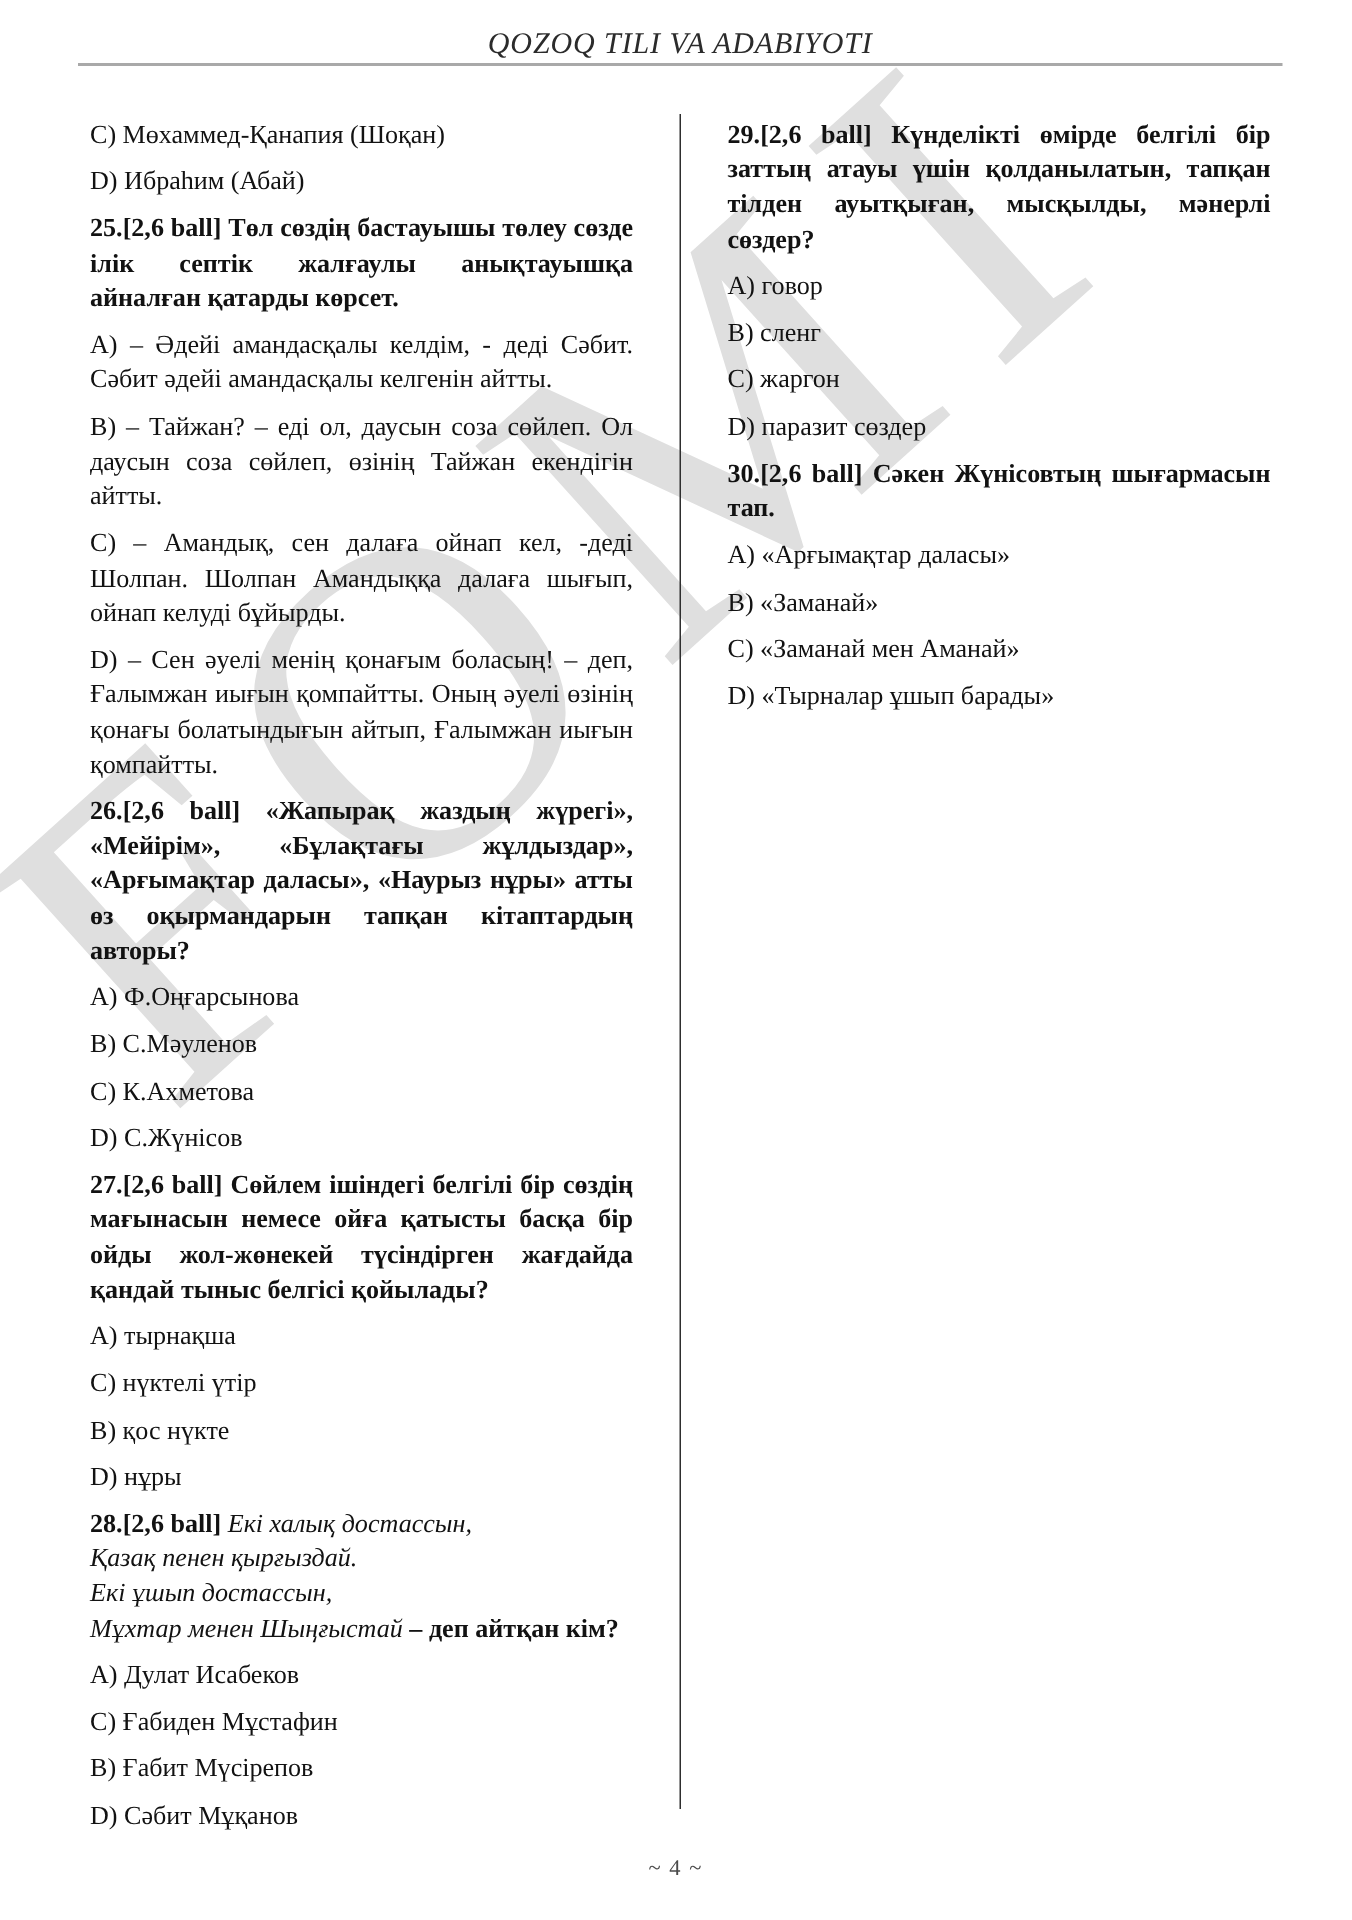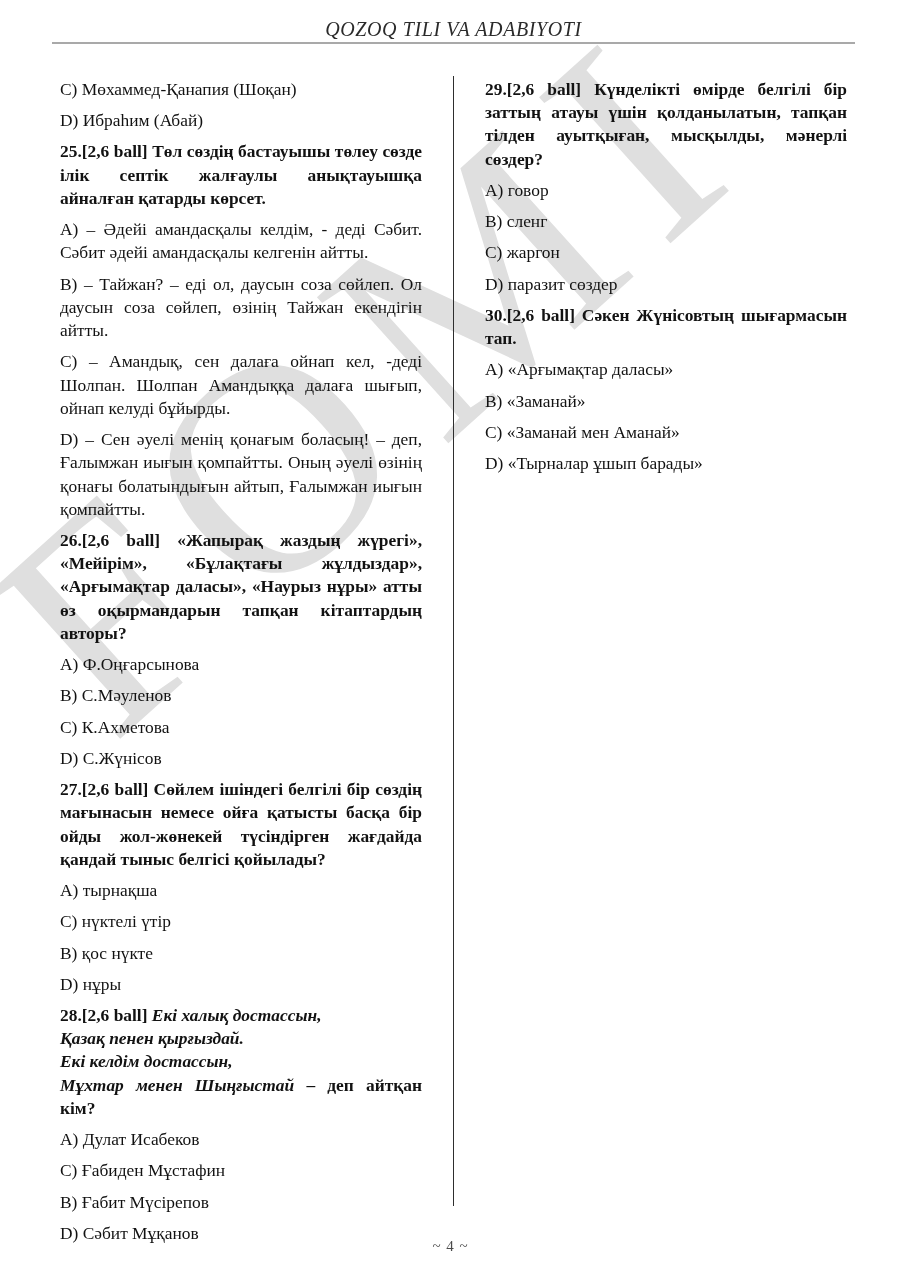--- a/index.html
+++ b/index.html
@@ -109,21 +109,21 @@
   p.stem {
     font-weight: bold;
     text-align: justify;
   }
   p.opt {
     text-align: left;
   }
   .it { }
   .rm { font-style: normal; font-weight: normal; }
   .bd { font-weight: bold; font-style: normal; }
-  .bi { font-weight: bold; font-style: italic; }
+  .bi { font-weight: normal; font-style: italic; }
 
   
   p.mixed { text-align: justify; }
 
   
   .folio {
     position: absolute;
     left: 0;
     top: 1238px;
     width: 901px;
@@ -159,21 +159,21 @@
         <p class="stem"><span class="bd">26.</span><span class="bd">[2,6 ball]</span> <span class="bd">«Жапырақ жаздың жүрегі», «Мейірім», «Бұлақтағы жұлдыздар», «Арғымақтар даласы», «Наурыз нұры» атты өз оқырмандарын тапқан кітаптардың авторы?</span></p>
         <p class="opt mixed"><span class="rm">A) Ф.Оңғарсынова</span></p>
         <p class="opt mixed"><span class="rm">B) С.Мәуленов</span></p>
         <p class="opt mixed"><span class="rm">C) К.Ахметова</span></p>
         <p class="opt mixed"><span class="rm">D) С.Жүнісов</span></p>
         <p class="stem"><span class="bd">27.</span><span class="bd">[2,6 ball]</span> <span class="bd">Сөйлем ішіндегі белгілі бір сөздің мағынасын немесе ойға қатысты басқа бір ойды жол-жөнекей түсіндірген жағдайда қандай тыныс белгісі қойылады?</span></p>
         <p class="opt mixed"><span class="rm">A) тырнақша</span></p>
         <p class="opt mixed"><span class="rm">C) нүктелі үтір</span></p>
         <p class="opt mixed"><span class="rm">B) қос нүкте</span></p>
         <p class="opt mixed"><span class="rm">D) нұры</span></p>
-        <p class="stem"><span class="bd">28.</span><span class="bd">[2,6 ball]</span> <span class="bi">Екі халық достассын,</span><br><span class="bi">Қазақ пенен қырғыздай.</span><br><span class="bi">Екі келдім достассын,</span><br><span class="bi">Мұхтар менен Шыңғыстай</span> <span class="bd">– деп айтқан кім?</span></p>
+        <p class="stem"><span class="bd">28.</span><span class="bd">[2,6 ball]</span> <span class="bi">Екі халық достассын,</span><br><span class="bi">Қазақ пенен қырғыздай.</span><br><span class="bi">Екі ұшып достассын,</span><br><span class="bi">Мұхтар менен Шыңғыстай</span> <span class="bd">– деп айтқан кім?</span></p>
         <p class="opt mixed"><span class="rm">A) Дулат Исабеков</span></p>
         <p class="opt mixed"><span class="rm">C) Ғабиден Мұстафин</span></p>
         <p class="opt mixed"><span class="rm">B) Ғабит Мүсірепов</span></p>
         <p class="opt mixed"><span class="rm">D) Сәбит Мұқанов</span></p>
       </div>
     <div class="col col-right" id="colRight">
         <p class="stem"><span class="bd">29.</span><span class="bd">[2,6 ball]</span> <span class="bd">Күнделікті өмірде белгілі бір заттың атауы үшін қолданылатын, тапқан тілден ауытқыған, мысқылды, мәнерлі сөздер?</span></p>
         <p class="opt mixed"><span class="rm">A) говор</span></p>
         <p class="opt mixed"><span class="rm">B) сленг</span></p>
         <p class="opt mixed"><span class="rm">C) жаргон</span></p>

